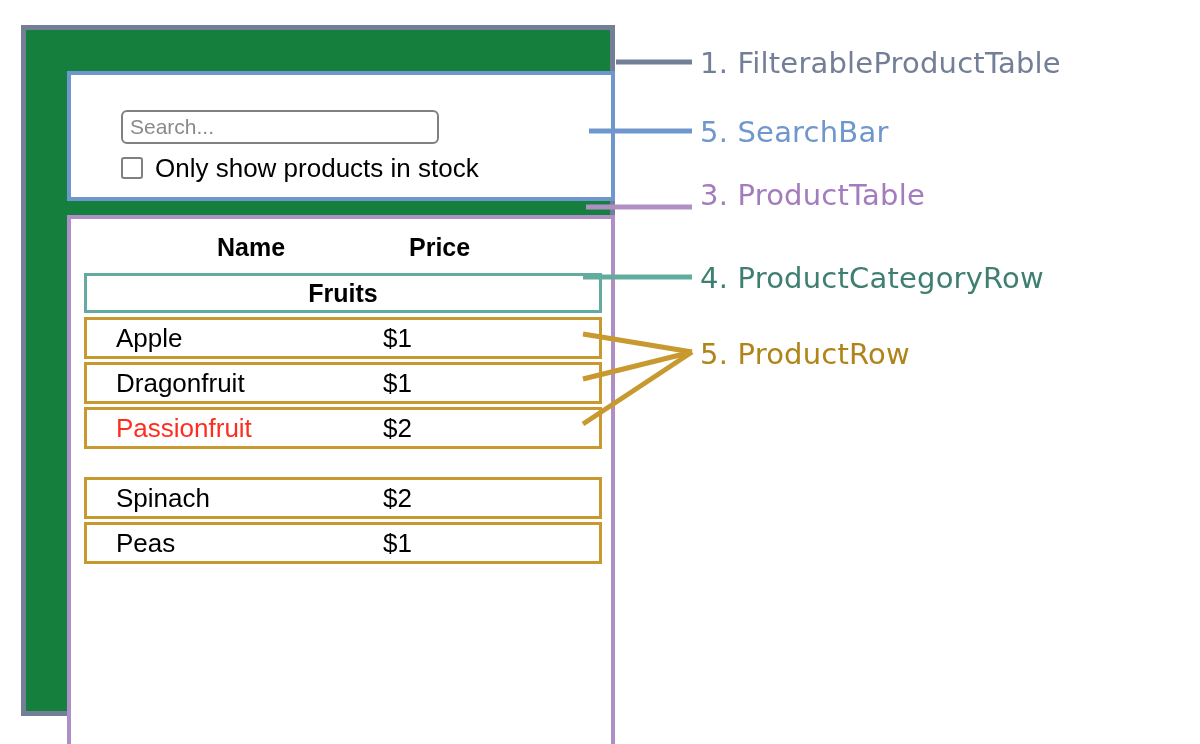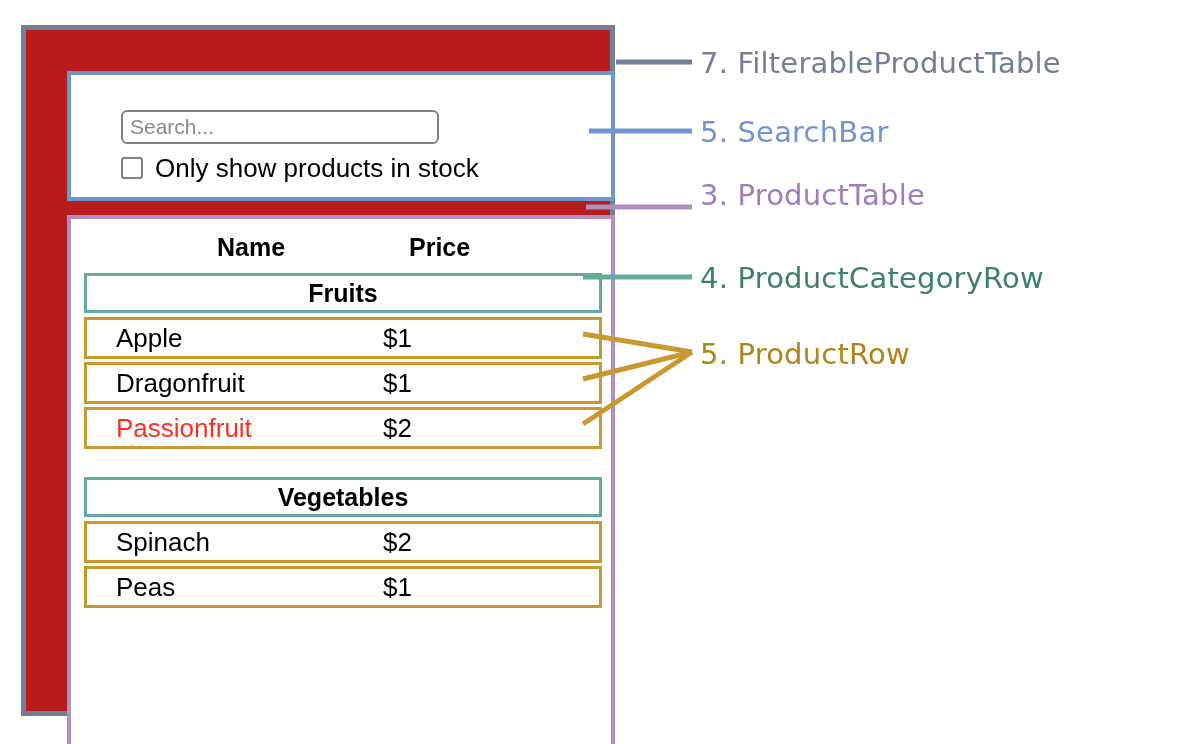--- a/index.html
+++ b/index.html
@@ -26,21 +26,21 @@
 
   
   .frame-outer {
     position: absolute;
     left: 21px;
     top: 25px;
     width: 594px;
     height: 691px;
     border: 5px solid #737f96;
     box-sizing: border-box;
-    background: #b91c1c;
+    background: #15803d;
   }
 
   
   .frame-searchbar {
     position: absolute;
     left: 41px;
     top: 41px;
     width: 548px;
     height: 130px;
     border: 4px solid #6f97cd;
@@ -254,23 +254,20 @@
           <span class="p-price">$1</span>
         </div>
 
         <div class="product-row">
           <span class="p-name out-of-stock">Passionfruit</span>
           <span class="p-price">$2</span>
         </div>
 
         <div class="spacer-gap"></div>
 
-        <div class="category-row">
-          <span class="cat-label">Vegetables</span>
-        </div>
 
         <div class="product-row">
           <span class="p-name">Spinach</span>
           <span class="p-price">$2</span>
         </div>
 
 
         <div class="product-row">
           <span class="p-name">Peas</span>
           <span class="p-price">$1</span>
@@ -288,19 +285,19 @@
 
     <line x1="586" y1="207" x2="692" y2="207" stroke="#b08fc7" stroke-width="5"></line>
 
     <line x1="583" y1="277" x2="692" y2="277" stroke="#62ab9e" stroke-width="5"></line>
 
     <polyline points="583,334 692,352" stroke="#c8992e" stroke-width="5" fill="none"></polyline>
     <polyline points="583,379 692,352" stroke="#c8992e" stroke-width="5" fill="none"></polyline>
     <polyline points="583,424 692,352" stroke="#c8992e" stroke-width="5" fill="none"></polyline>
   </svg>
 
-  <div class="anno-label anno-1">7. FilterableProductTable</div>
+  <div class="anno-label anno-1">1. FilterableProductTable</div>
   <div class="anno-label anno-2">5. SearchBar</div>
   <div class="anno-label anno-3">3. ProductTable</div>
   <div class="anno-label anno-4">4. ProductCategoryRow</div>
   <div class="anno-label anno-5">5. ProductRow</div>
 
 </div>
 
 </body></html>

